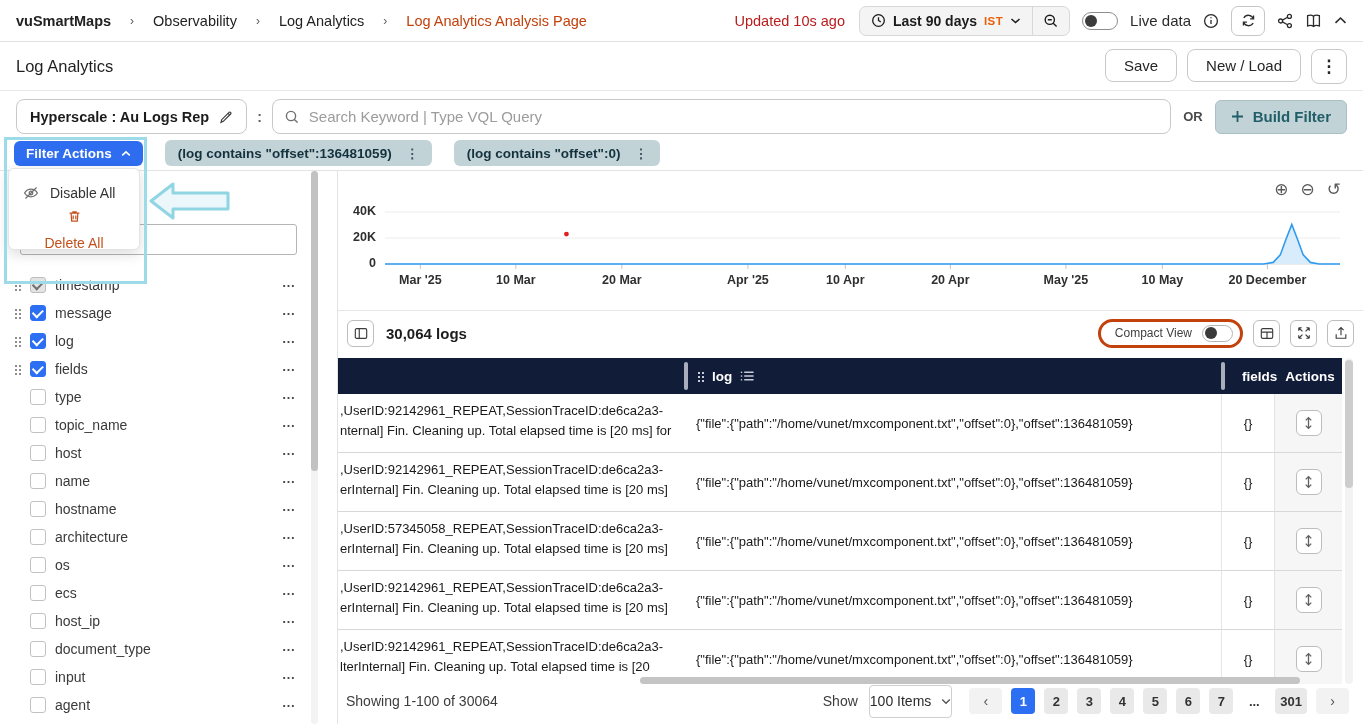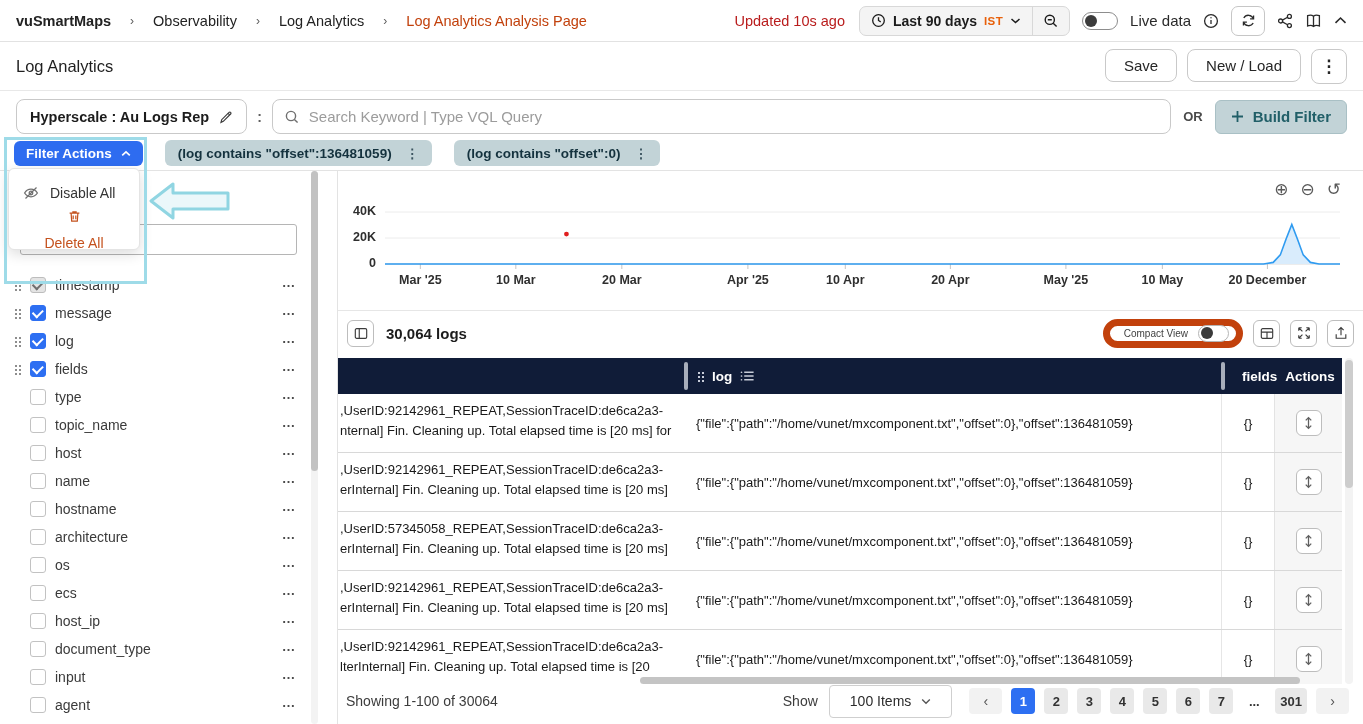--- a/index.html
+++ b/index.html
@@ -109,21 +109,21 @@
   .chart-ylabels{position:absolute;left:0;top:0;width:42px;height:139px;}
   .chart-ylabels div{position:absolute;right:4px;width:38px;text-align:right;font-size:12.5px;font-weight:600;color:#2f2f2f;}
   .chart-xlabels{position:absolute;left:0;top:102px;width:1025px;height:18px;}
   .chart-xlabels div{position:absolute;width:90px;text-align:center;font-size:12.5px;font-weight:600;color:#2f2f2f;}
 
   
   .table-toolbar{position:absolute;left:338px;top:311px;width:1025px;height:44px;display:flex;align-items:center;padding:0 9px;gap:12px;}
   .tool-iconbtn{width:27px;height:27px;border:1px solid #bdbdbd;border-radius:6px;display:flex;align-items:center;justify-content:center;background:#fff;cursor:pointer;color:#3c3c3c;}
   .logs-count{font-size:15px;font-weight:700;color:#1c1c1c;}
   .toolbar-right{margin-left:auto;display:flex;align-items:center;gap:10px;}
-  .compact-pill{display:flex;align-items:center;gap:10px;border:7px solid #c2410c;border-radius:16px;height:29px;padding:0 7px 0 14px;font-size:10px;color:#3f3f3f;cursor:pointer;}
+  .compact-pill{display:flex;align-items:center;gap:10px;border:3px solid #c2410c;border-radius:16px;height:29px;padding:0 7px 0 14px;font-size:12px;color:#3f3f3f;cursor:pointer;}
   .mini-toggle{width:31px;height:17px;border:1px solid #b5b5b5;border-radius:9px;background:#fff;position:relative;}
   .mini-toggle .knob{position:absolute;left:2px;top:1.5px;width:12px;height:12px;border-radius:50%;background:#3a3a3a;}
 
   
   .logtable{position:absolute;left:338px;top:358px;width:1004px;height:326px;overflow:hidden;}
   .thead{display:flex;height:36px;background:#101c38;color:#fff;align-items:stretch;}
   .th{display:flex;align-items:center;gap:8px;padding:0 9px;font-weight:700;font-size:13.5px;overflow:hidden;white-space:nowrap;}
   .th .dots{color:#c7ccd8;visibility:visible;}
   .col-msg{width:346px;}
   .col-div{width:4px;background:#a8aebb;margin:4px 0;border-radius:2px;}
@@ -139,21 +139,21 @@
   .expand-btn{width:26px;height:26px;border:1px solid #bdbdbd;border-radius:6px;background:#fff;display:flex;align-items:center;justify-content:center;color:#5f5f5f;cursor:pointer;}
   .h-scrollbar{position:absolute;left:640px;top:677px;width:660px;height:7px;background:#c4c4c4;border-radius:4px;z-index:3;}
   .v-scrollbar{position:absolute;left:1345px;top:358px;width:8px;height:326px;background:#f3f3f3;border-radius:4px;}
   .v-scrollbar .thumb{position:absolute;left:0;top:2px;width:8px;height:128px;background:#cdcdcd;border-radius:4px;}
 
   
   .pagination{position:absolute;left:346px;top:686px;width:1003px;height:30px;display:flex;align-items:center;}
   .showing{font-size:14px;color:#3c3c3c;}
   .pager-cluster{margin-left:auto;display:flex;align-items:center;gap:9px;}
   .show-label{font-size:14px;color:#3c3c3c;margin-right:2px;}
-  .size-select{display:flex;align-items:center;gap:10px;border:1px solid #cfcfcf;border-radius:4px;height:33px;padding:0 20px;font-size:14px;color:#2b2b2b;cursor:pointer;background:#fff;margin-right:8px;}
+  .size-select{display:flex;align-items:center;gap:10px;border:1px solid #cfcfcf;border-radius:4px;height:33px;padding:0 0;font-size:14px;color:#2b2b2b;cursor:pointer;background:#fff;margin-right:8px;}
   .pagebtn{min-width:24px;height:26px;padding:0 5px;border-radius:4px;background:#e9e9e9;border:none;font-size:13px;font-weight:600;
     color:#333;display:flex;align-items:center;justify-content:center;cursor:pointer;font-family:inherit;}
   .pagebtn.active{background:#2d6ff2;color:#fff;}
   .pagebtn.ellipsis{background:transparent;font-weight:700;}
   .navbtn{width:33px;height:26px;border:none;border-radius:4px;background:#f2f2f2;color:#555;font-size:14px;cursor:pointer;display:flex;align-items:center;justify-content:center;}
 </style>
 </head>
 <body>
 
 <div class="topbar">

